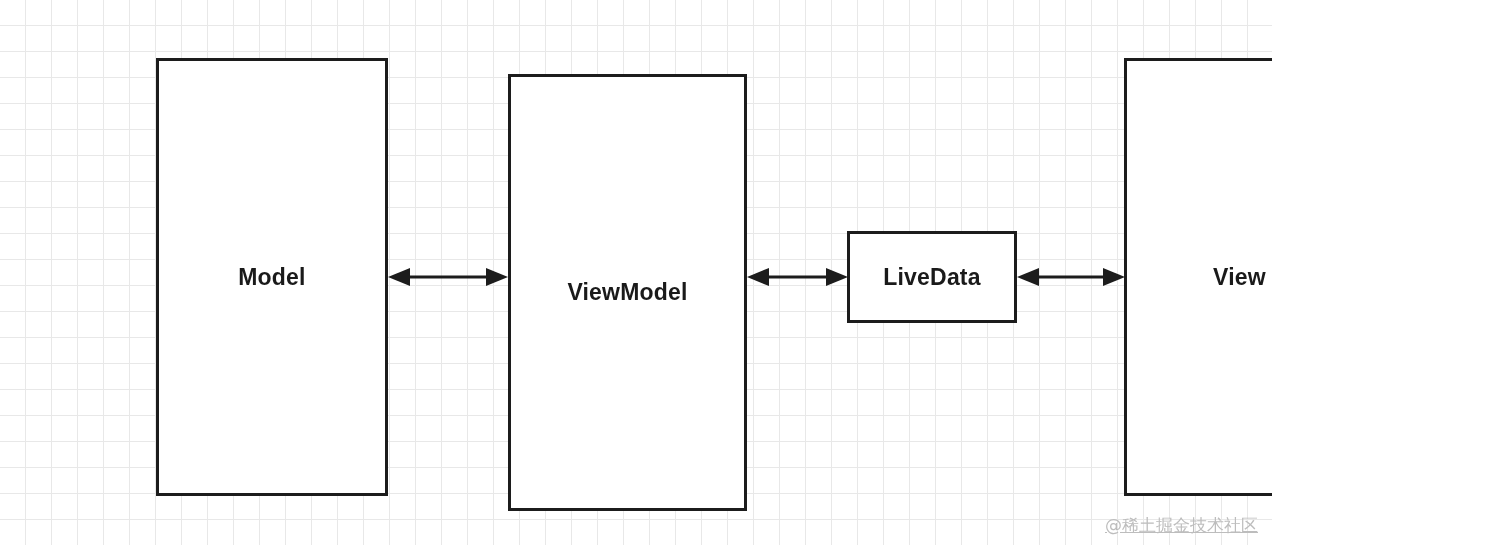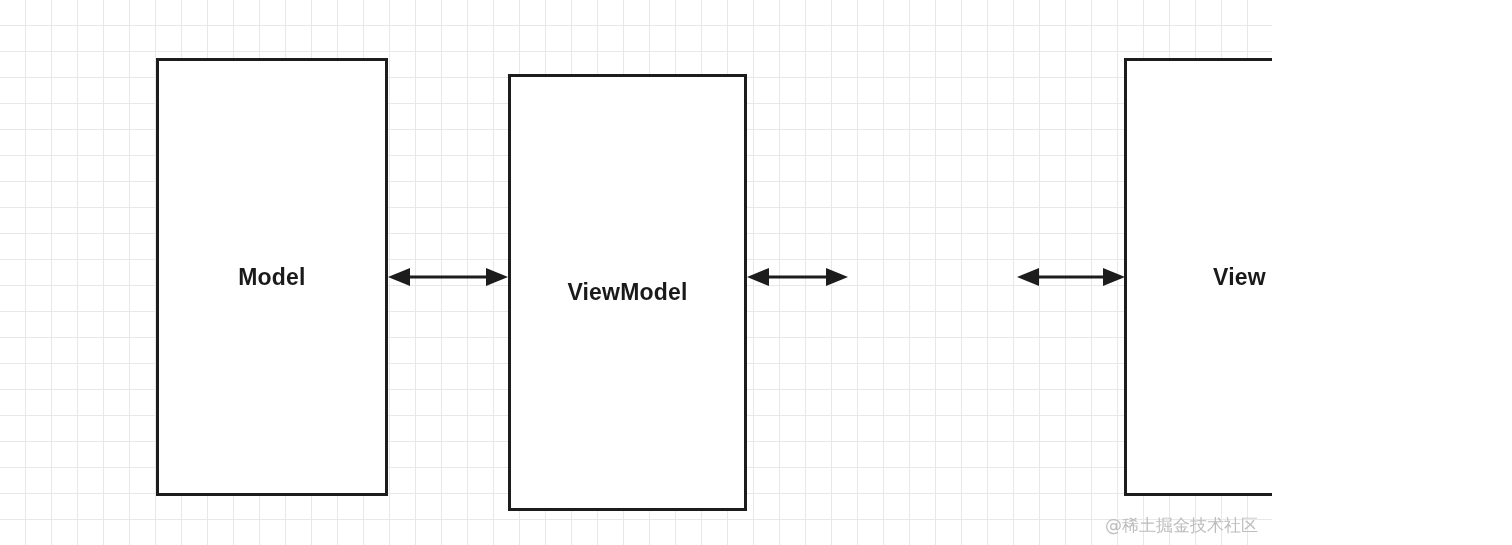--- a/index.html
+++ b/index.html
@@ -54,35 +54,39 @@
 
   .watermark {
     position: absolute;
     right: 14px;
     bottom: 8px;
     font-family: "DejaVu Sans", sans-serif;
     font-size: 17px;
     color: #bdbdbd;
     white-space: nowrap;
     user-select: none;
+    text-decoration: underline;
   }
 </style>
 </head>
 <body>
 
 <div id="canvas">
 
   <div class="node node-model">
     <span class="node-label">Model</span>
   </div>
 
   <div class="node node-viewmodel">
     <span class="node-label">ViewModel</span>
   </div>
 
+  <div class="node node-livedata">
+    <span class="node-label">LiveData</span>
+  </div>
 
   <div class="node node-view">
     <span class="node-label">View</span>
   </div>
 
   <div class="connector conn-model-viewmodel">
     <svg width="120" height="22" viewBox="0 0 120 22">
       <line x1="18" y1="11" x2="102" y2="11" stroke="#1c1c1c" stroke-width="3"></line>
       <polygon points="0,11 22,2 22,20" fill="#1c1c1c"></polygon>
       <polygon points="120,11 98,2 98,20" fill="#1c1c1c"></polygon>

